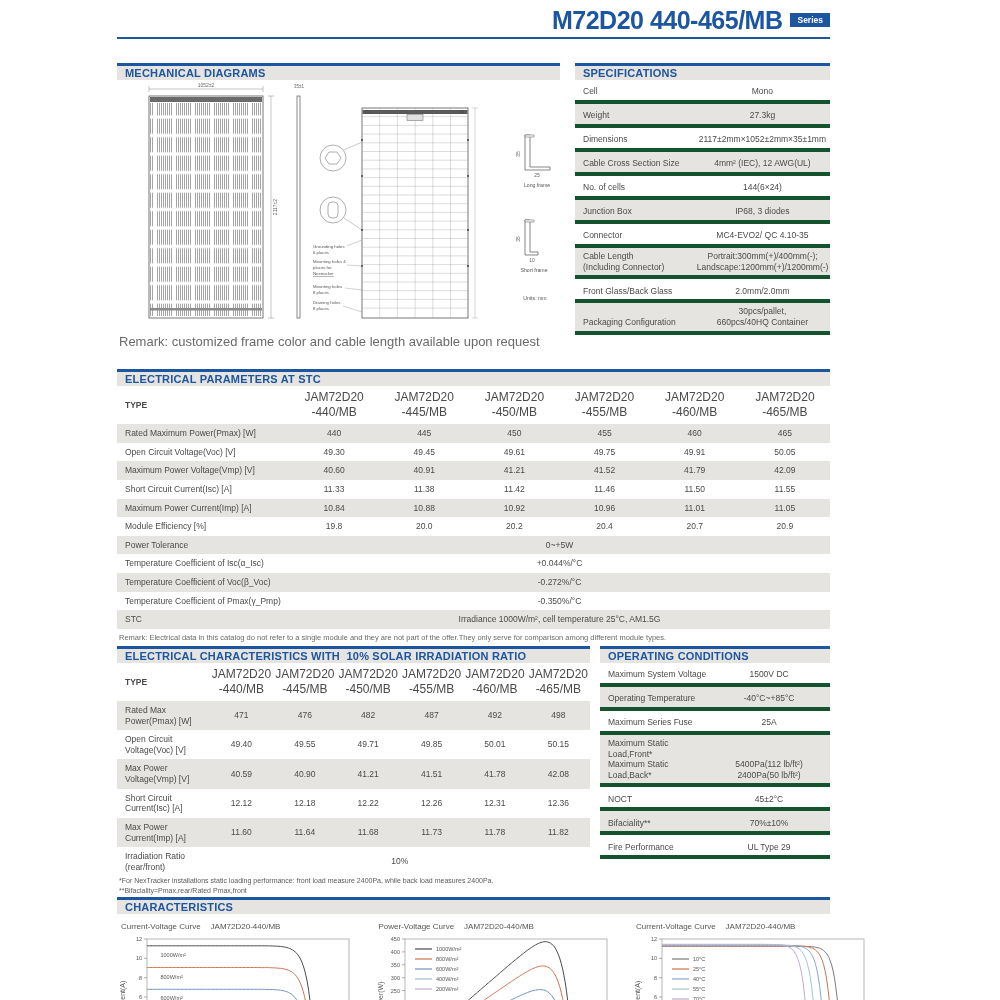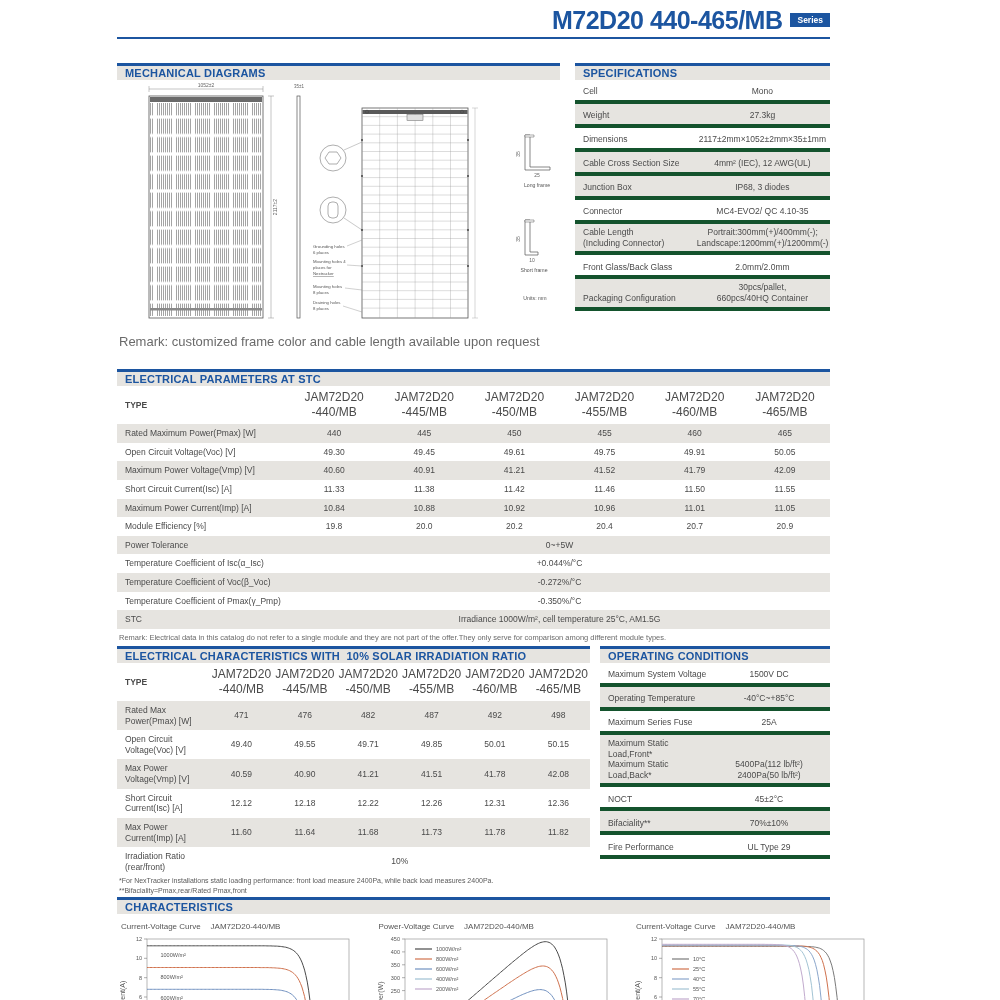--- a/index.html
+++ b/index.html
@@ -214,20 +214,24 @@
             <div class="kv-label">Weight</div>
             <div class="kv-value">27.3kg</div>
           </div>
           <div class="kv-row">
             <div class="kv-label">Dimensions</div>
             <div class="kv-value">2117±2mm×1052±2mm×35±1mm</div>
           </div>
           <div class="kv-row alt">
             <div class="kv-label">Cable Cross Section Size</div>
             <div class="kv-value">4mm²  (IEC), 12 AWG(UL)</div>
+          </div>
+          <div class="kv-row">
+            <div class="kv-label">No. of cells</div>
+            <div class="kv-value">144(6×24)</div>
           </div>
           <div class="kv-row alt">
             <div class="kv-label">Junction Box</div>
             <div class="kv-value">IP68, 3 diodes</div>
           </div>
           <div class="kv-row">
             <div class="kv-label">Connector</div>
             <div class="kv-value">MC4-EVO2/ QC 4.10-35</div>
           </div>
           <div class="kv-row alt">

